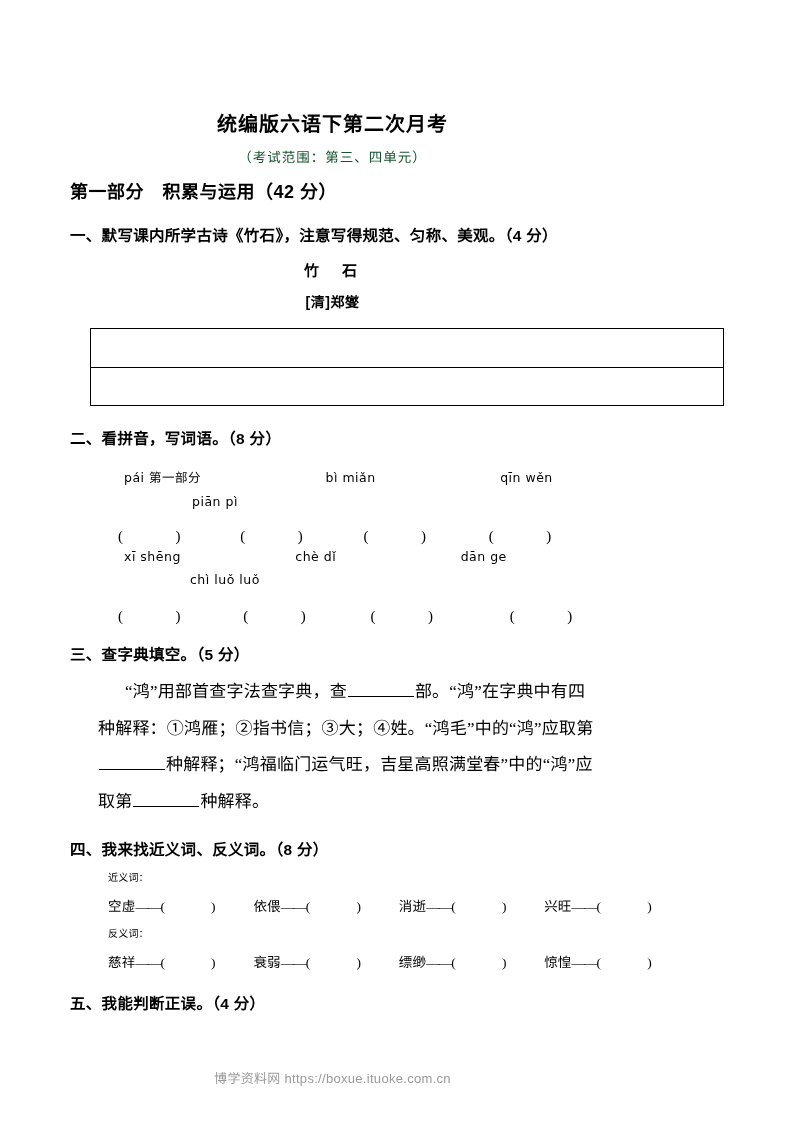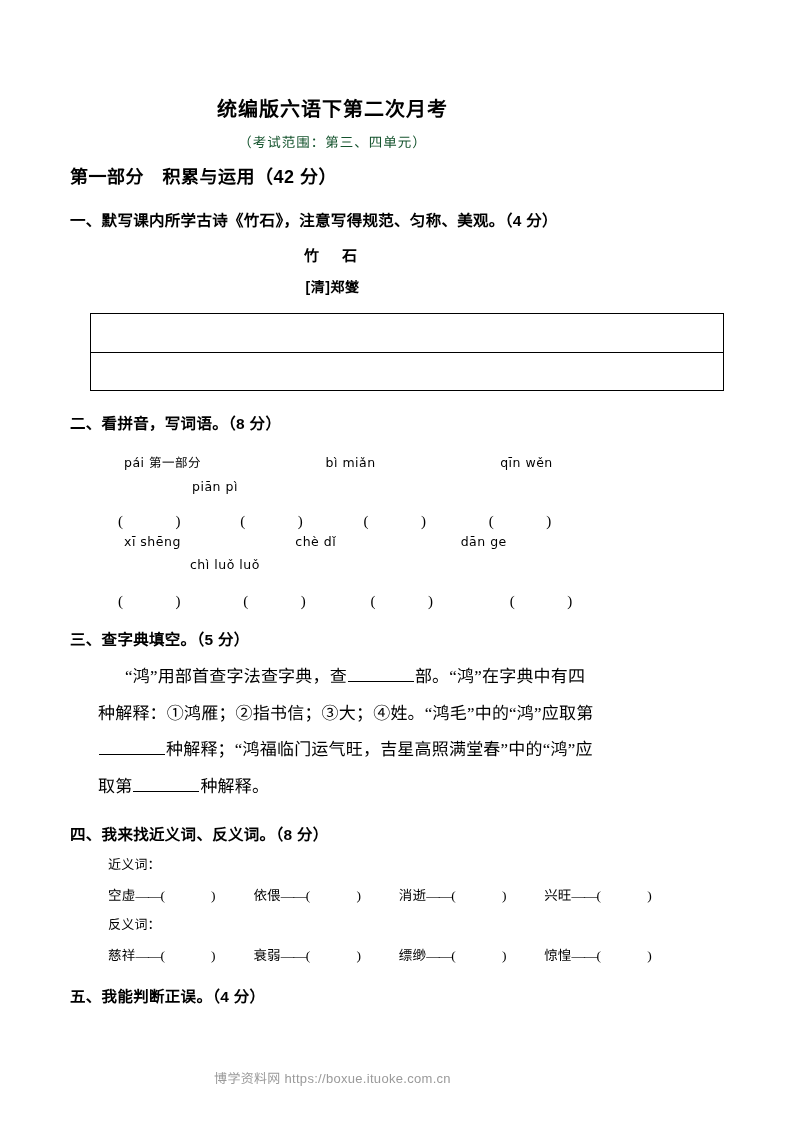--- a/index.html
+++ b/index.html
@@ -14,21 +14,21 @@
     position: relative;
     font-family: "Liberation Sans", "DejaVu Sans", sans-serif;
     color: #000000;
     overflow: hidden;
   }
   .page {
     position: relative;
     width: 665px;
     height: 1122px;
     box-sizing: border-box;
-    padding: 0 70px;
+    padding: 15px 70px;
   }
 
   
   .doc-title {
     text-align: center;
     font-size: 20px;
     font-weight: 700;
     letter-spacing: 1px;
     padding-top: 96px;
     line-height: 1.3;
@@ -143,21 +143,21 @@
     display: inline-block;
     width: 66px;
     border-bottom: 1.2px solid #000;
     vertical-align: baseline;
     margin: 0 1px;
   }
 
   
   .sa-block { margin-top: 8px; margin-left: 38px; }
   .sa-label {
-    font-size: 13px;
+    font-size: 10px;
     font-family: "Liberation Serif", "DejaVu Serif", serif;
     margin-top: 10px;
     letter-spacing: 0.2px;
   }
   .sa-row {
     font-size: 13.5px;
     font-family: "Liberation Serif", "DejaVu Serif", serif;
     margin-top: 11px;
     letter-spacing: 0.2px;
     white-space: nowrap;

